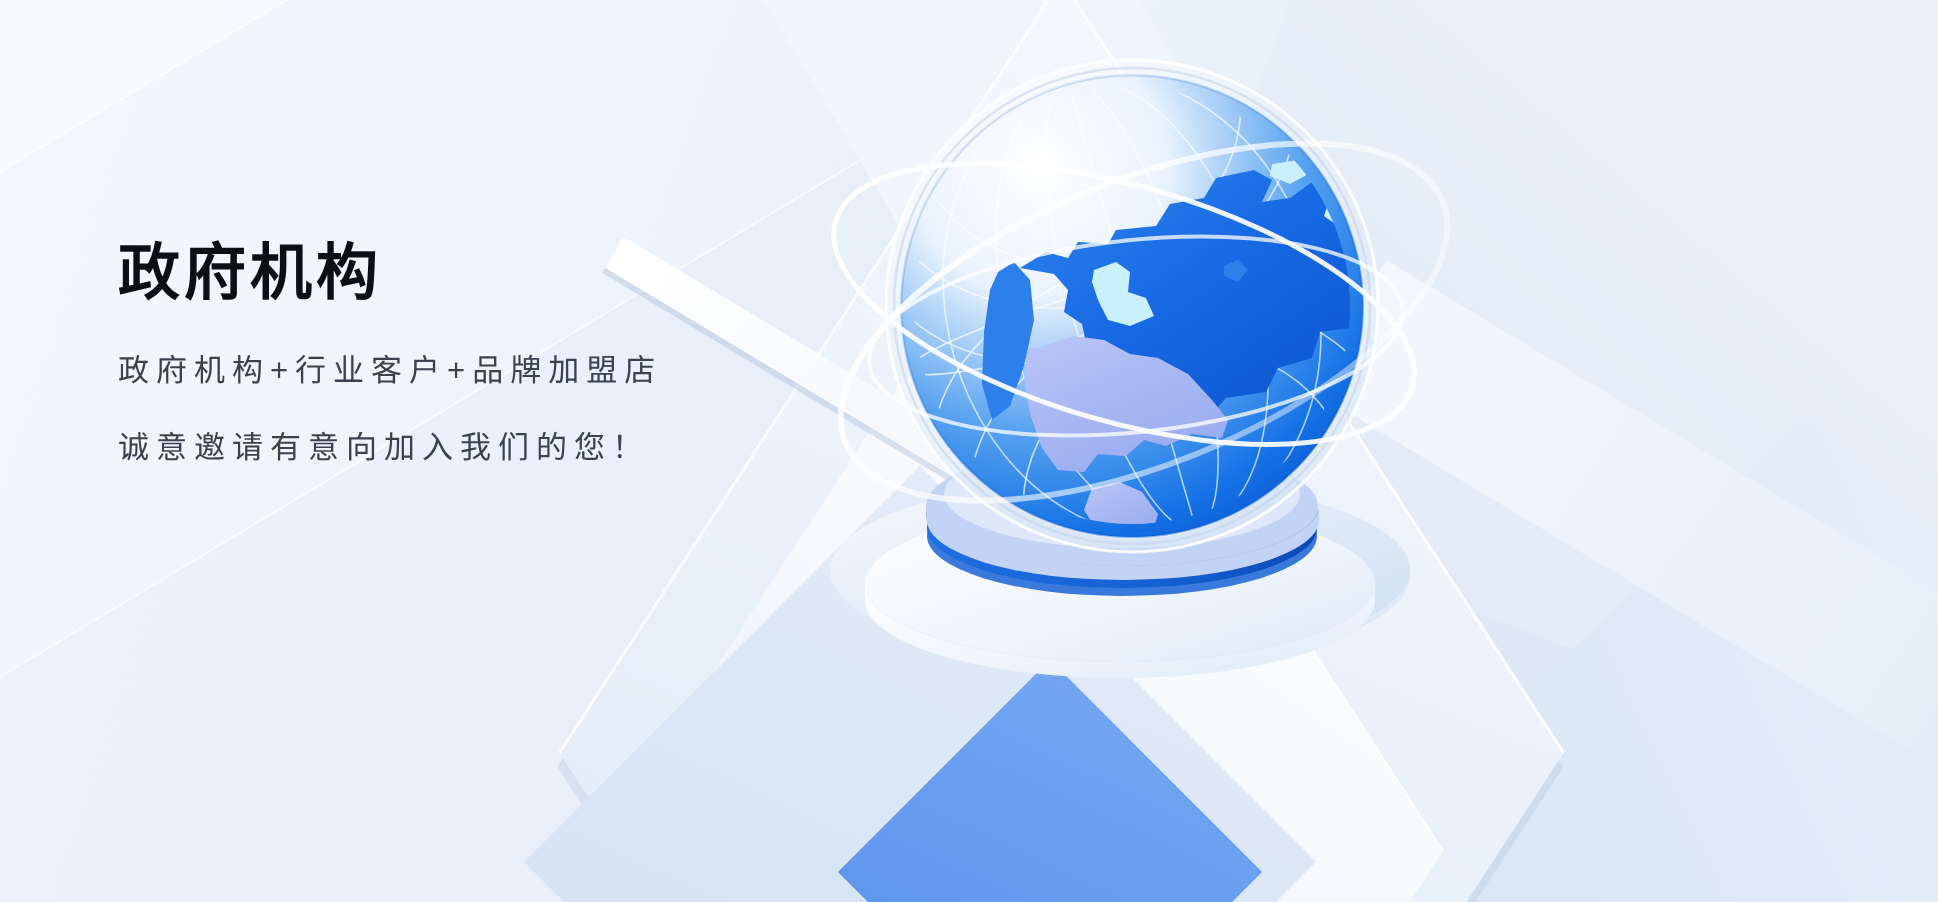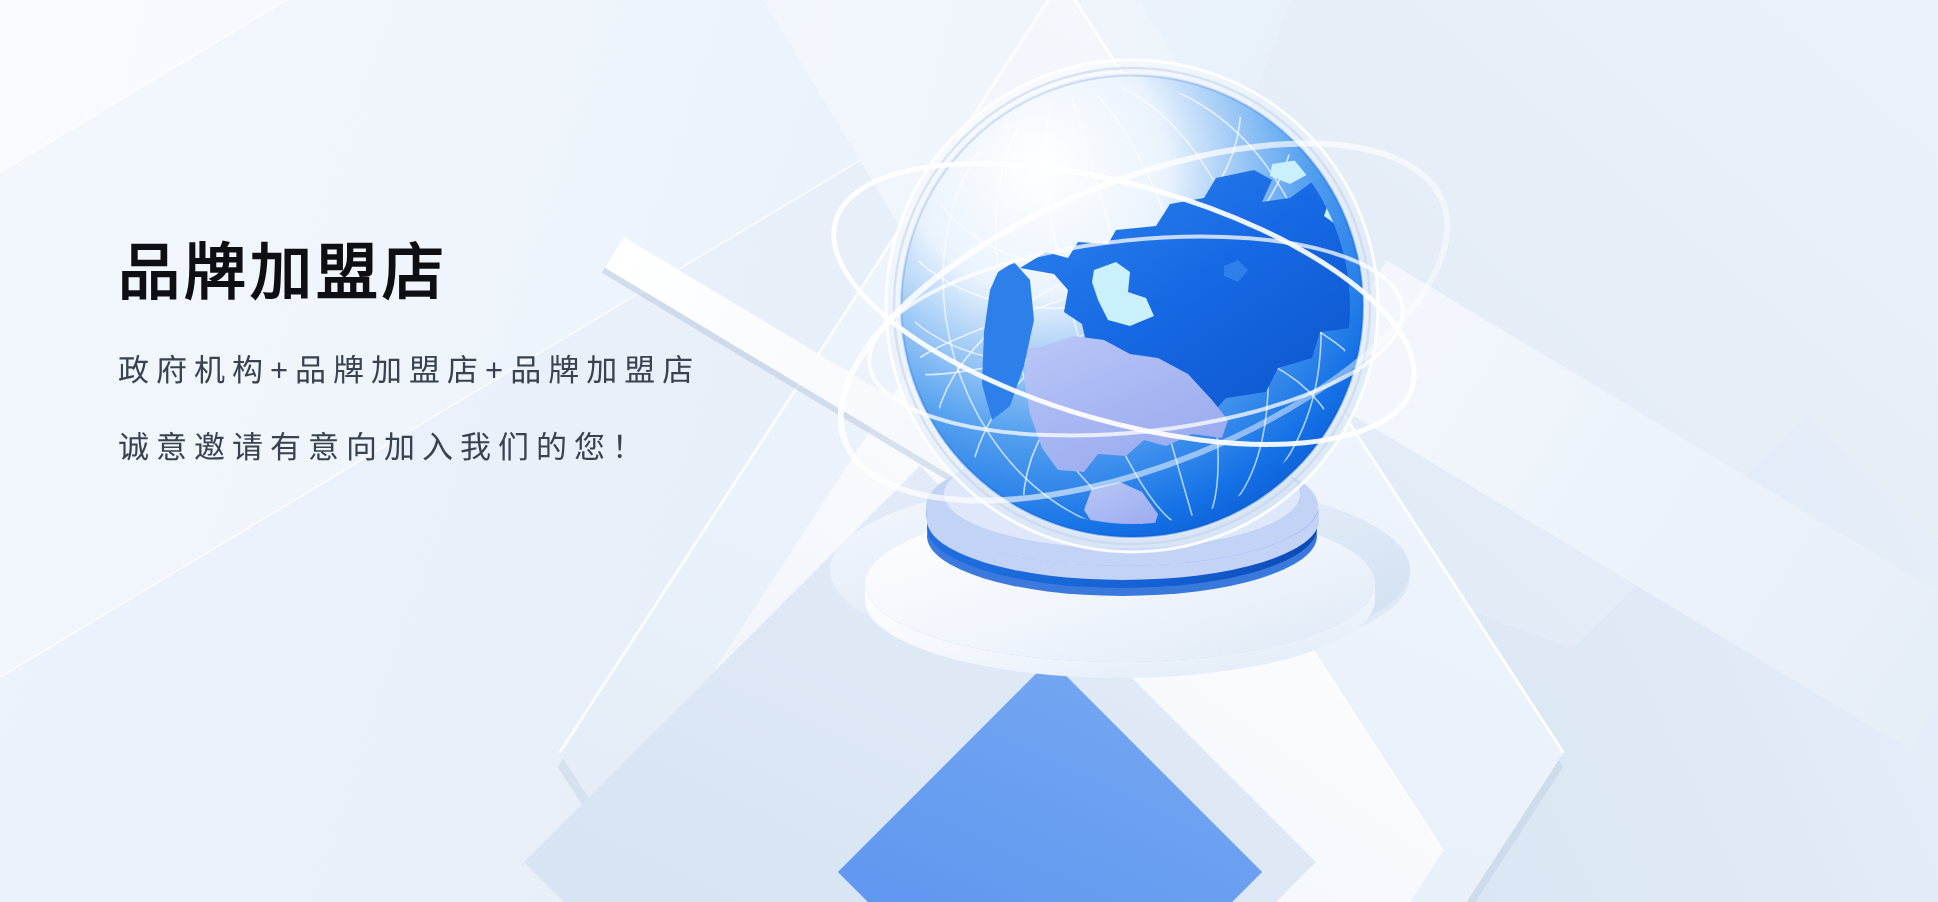--- a/index.html
+++ b/index.html
@@ -261,18 +261,18 @@
         <ellipse cx="332" cy="268" rx="300" ry="118" transform="rotate(16 332 268)" stroke="#ffffff" stroke-width="5" opacity=".92"></ellipse>
         <ellipse cx="344" cy="300" rx="268" ry="96" transform="rotate(-6 344 300)" stroke="#ffffff" stroke-width="4" opacity=".75"></ellipse>
       </g>
 
       <path d="M135 470 a196 60 0 0 0 392 0 l0 14 a196 60 0 0 1 -392 0z" fill="#c3d3f6"></path>
       <path d="M73 548 a255 78 0 0 0 510 0 l0 16 a255 78 0 0 1 -510 0z" fill="url(#gPed1)"></path>
     </svg>
   </div>
 
   <div class="copy">
-    <h1 class="title">品牌加盟店</h1>
-    <p class="sub-line">政府机构+品牌加盟店+品牌加盟店</p>
+    <h1 class="title">政府机构</h1>
+    <p class="sub-line">政府机构+行业客户+品牌加盟店</p>
     <p class="sub-line">诚意邀请有意向加入我们的您！</p>
   </div>
 
 </div>
 
 </body></html>

